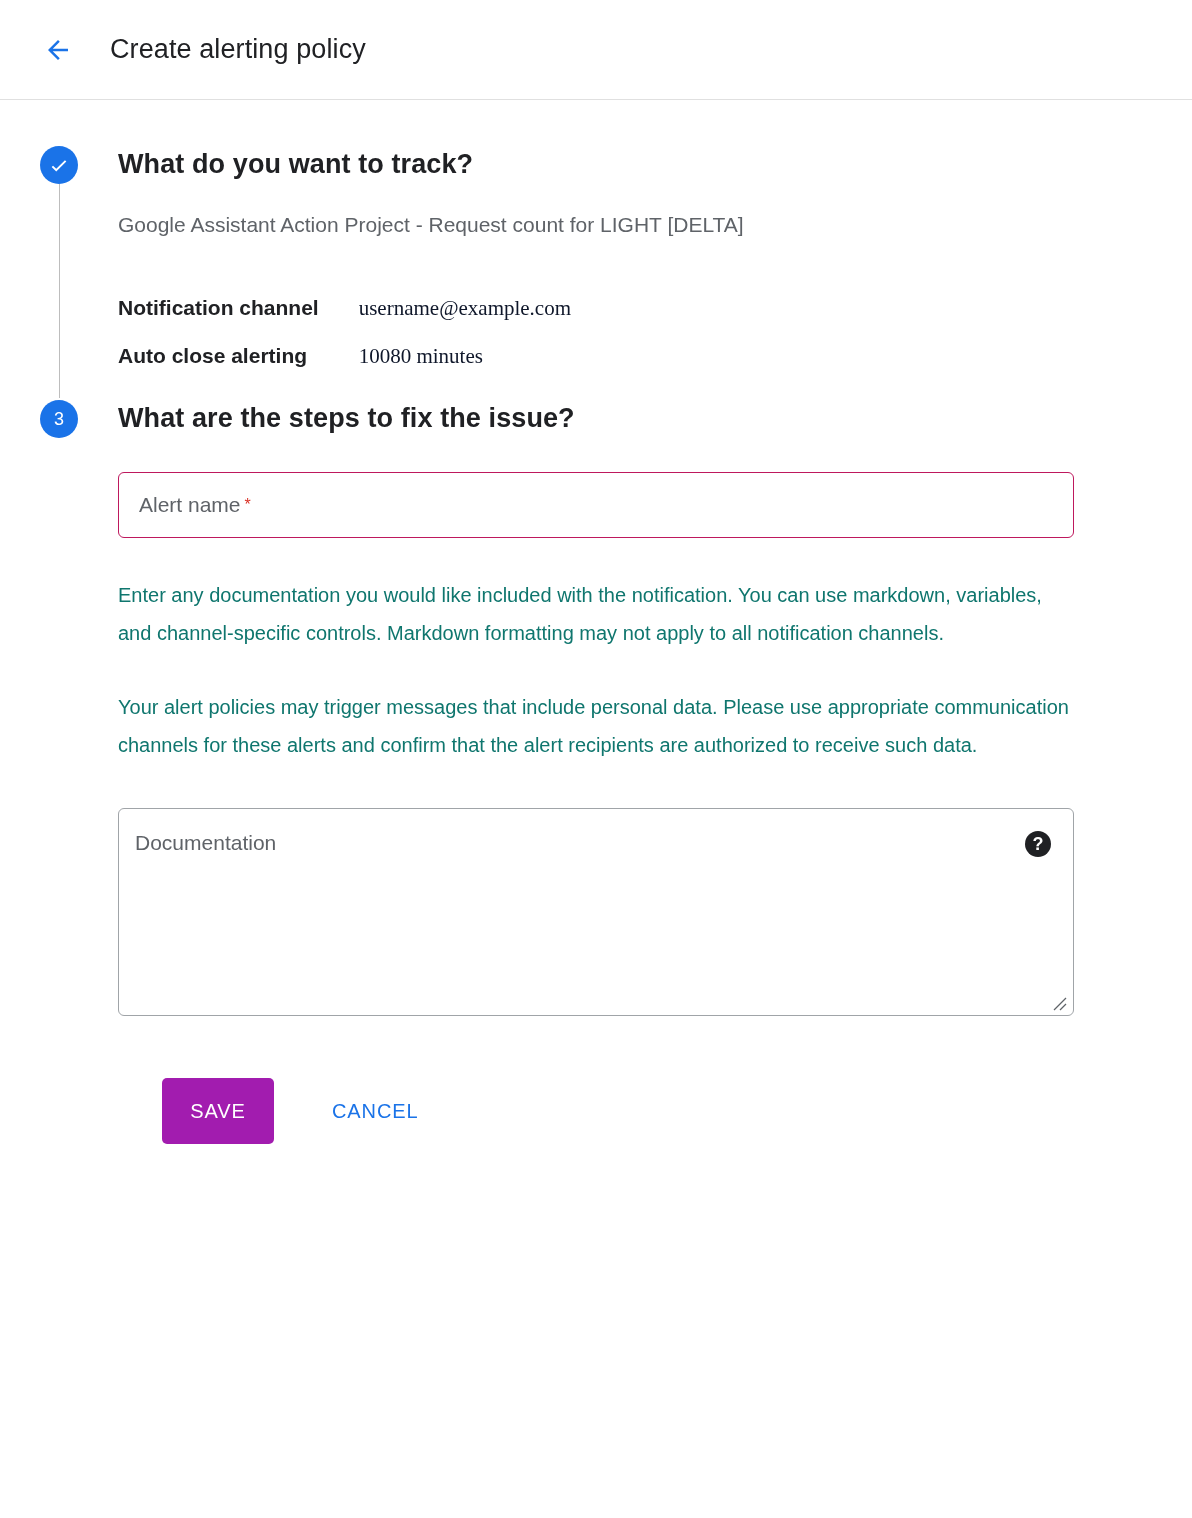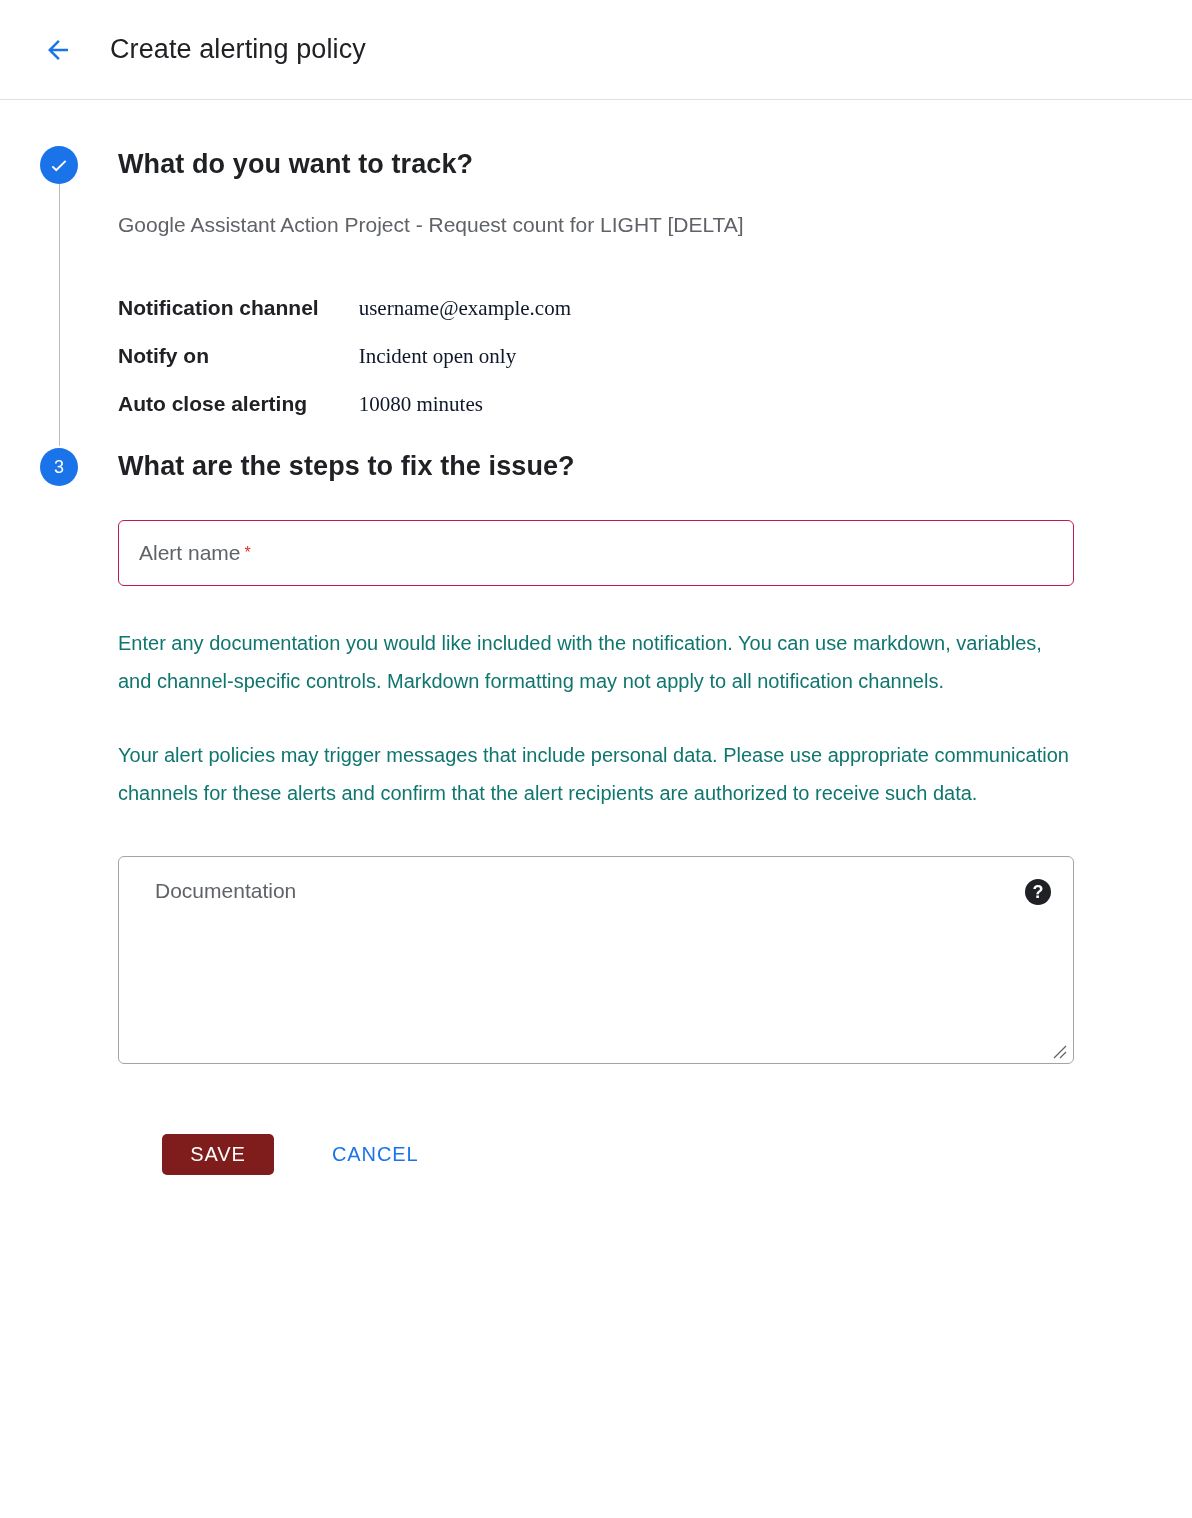--- a/index.html
+++ b/index.html
@@ -173,21 +173,21 @@
   .textarea-box {
     position: relative;
     height: 208px;
     border: 1px solid #a0a4a8;
     border-radius: 6px;
     margin-top: 44px;
     background: #fff;
   }
   .textarea-placeholder {
     position: absolute;
-    left: 36px;
+    left: 16px;
     top: 22px;
     font-size: 21px;
     color: #5f6368;
   }
   .help-icon {
     position: absolute;
     right: 22px;
     top: 22px;
     width: 26px;
     height: 26px;
@@ -212,25 +212,25 @@
   }
   .resize-handle svg { display: block; }
 
   
   .actions {
     display: flex;
     align-items: center;
     padding: 62px 0 0 44px;
   }
   .btn-save {
-    background: #7f1d1d;
+    background: #a21caf;
     color: #fff;
     border: none;
     border-radius: 5px;
-    height: 41px;
+    height: 66px;
     min-width: 112px;
     padding: 0 8px;
     font-size: 20px;
     font-weight: 500;
     font-family: "Liberation Sans", sans-serif;
     letter-spacing: 0.9px;
     cursor: pointer;
   }
   .btn-cancel {
     background: transparent;
@@ -292,24 +292,20 @@
       <div class="rail"></div>
     </div>
     <div class="summary-body">
       <table class="kv-table">
         <tbody>
             <tr>
           <td class="kv-key">Notification channel</td>
           <td class="kv-val">username@example.com</td>
         </tr>
         <tr>
-          <td class="kv-key">Notify on</td>
-          <td class="kv-val">Incident open only</td>
-        </tr>
-        <tr>
           <td class="kv-key">Auto close alerting</td>
           <td class="kv-val">10080 minutes</td>
         </tr>
       </tbody>
         </table>
     </div>
   </div>
 
   <div class="step">
     <div class="step-marker-col">

